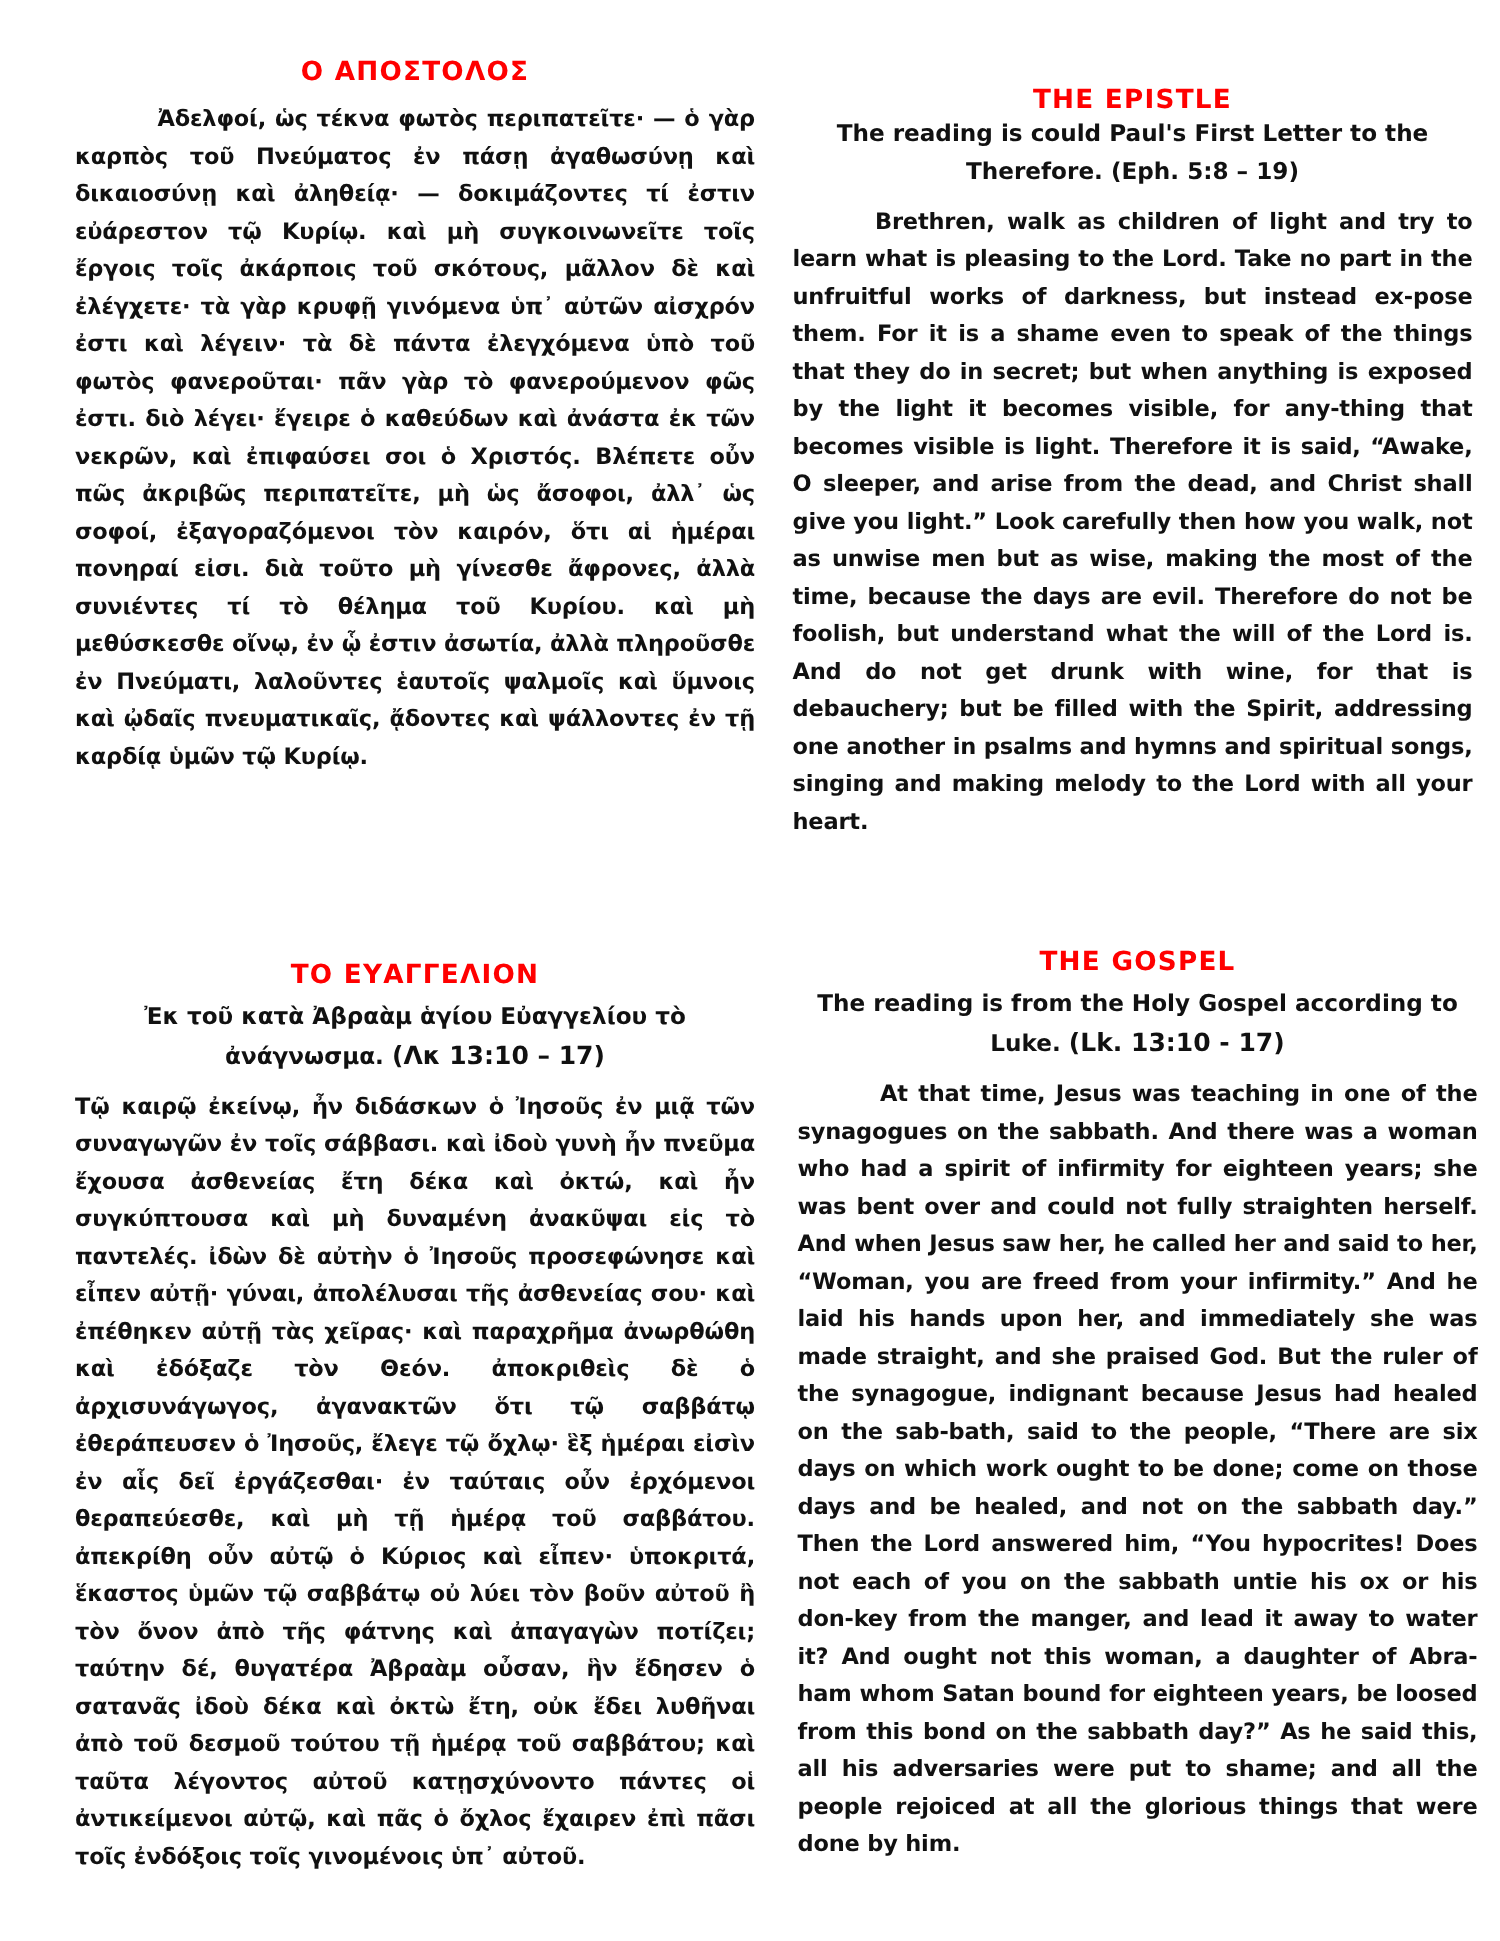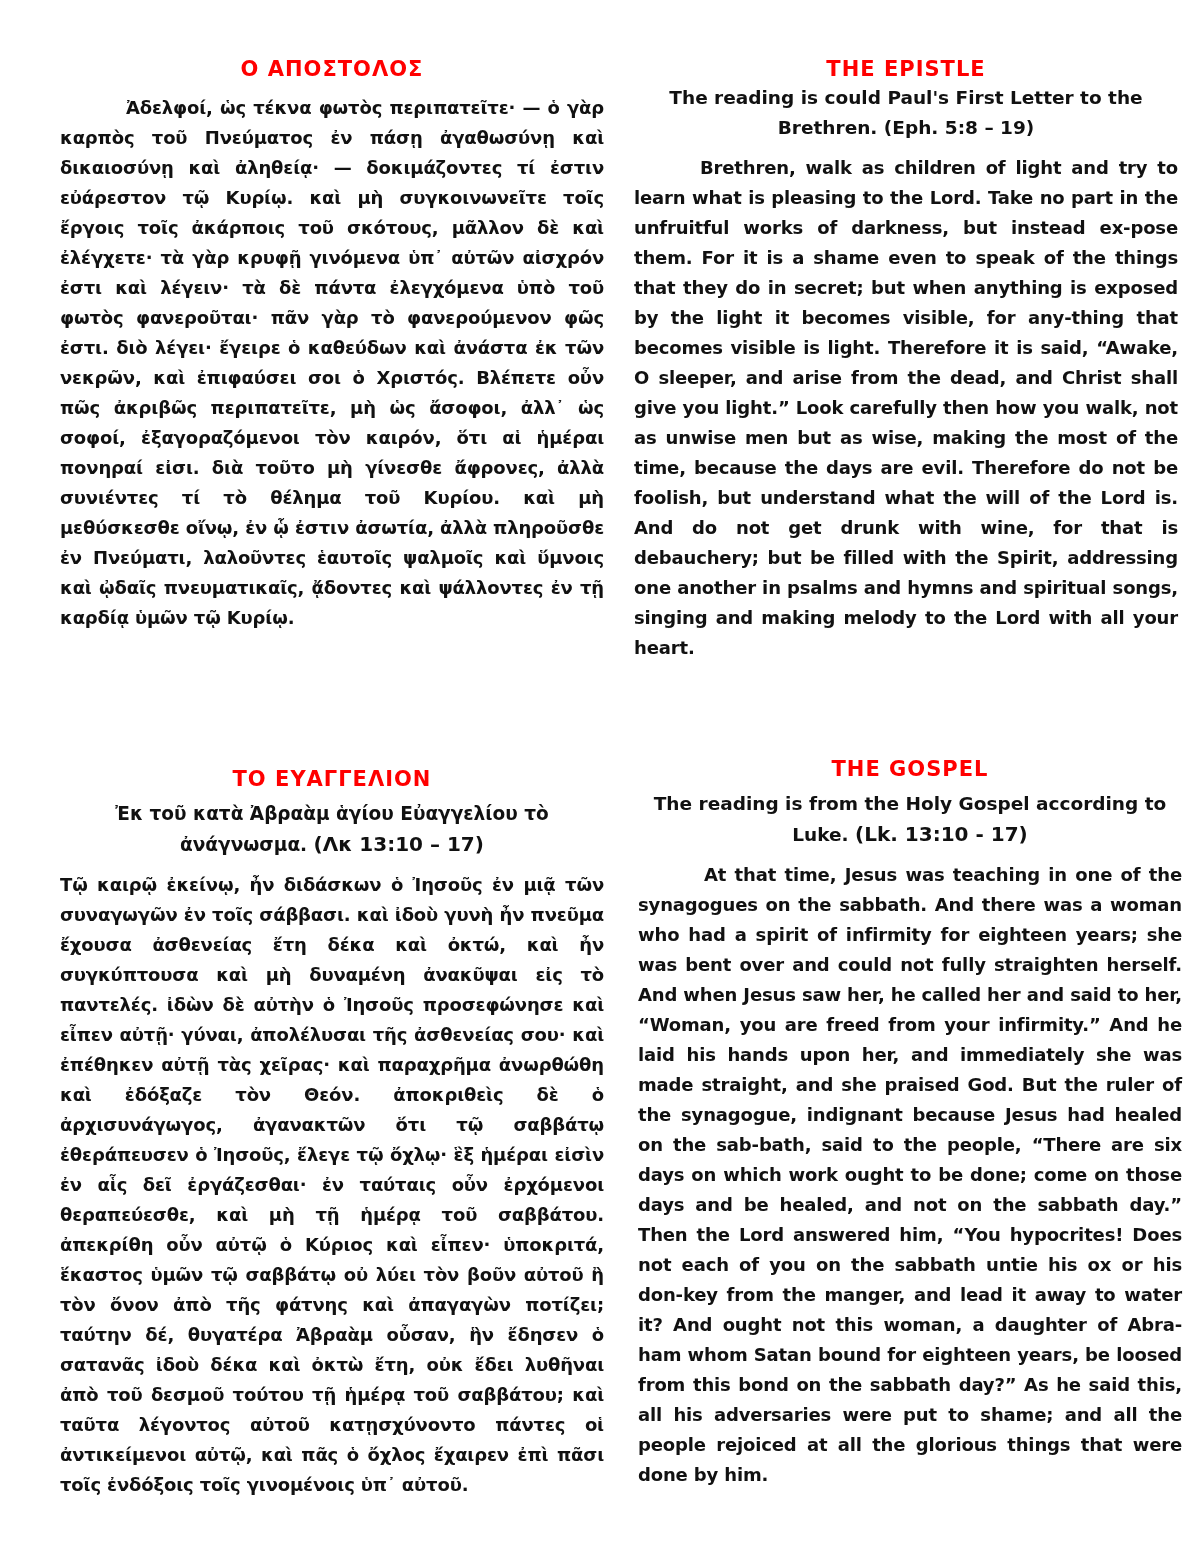--- a/index.html
+++ b/index.html
@@ -4,40 +4,40 @@
   <style>
     html, body { margin: 0; padding: 0; background: #ffffff; }
     body { width: 1200px; height: 1553px; position: relative; overflow: hidden;
            font-family: "DejaVu Sans", "Liberation Sans", sans-serif; color: #111; }
     .col { position: absolute; width: 552px; }
     .title { color: #ff0000; font-weight: bold; text-align: center; font-size: 21px; letter-spacing: 1px; line-height: 28px; margin: 0; }
     .sub { font-weight: bold; text-align: center; font-size: 18.5px; line-height: 30px; margin: 0; }
     .sub .ref { font-size: 20px; }
     .body { font-weight: bold; font-size: 18px; line-height: 30px; text-align: justify; margin: 4px; letter-spacing: -0.15px; }
     .body.indent { text-indent: 66px; }
-    #c1 { left: 56px; top: 55px; }
-    #c2 { left: 630px; top: 55px; }
+    #c1 { left: 56px; top: 43px; }
+    #c2 { left: 630px; top: 65px; }
     #c3 { left: 56px; top: 765px; }
     #c4 { left: 634px; top: 755px; }
     .gap1 { height: 6px; }
   </style>
 </head>
 <body>
 
 <div class="col" id="c1">
   <h2 class="title">Ο ΑΠΟΣΤΟΛΟΣ</h2>
   <div class="gap1"></div>
   <p class="body indent">Ἀδελφοί, ὡς τέκνα φωτὸς περιπατεῖτε· — ὁ γὰρ καρπὸς τοῦ Πνεύματος ἐν πάσῃ ἀγαθωσύνῃ καὶ δικαιοσύνῃ καὶ ἀληθείᾳ· — δοκιμάζοντες τί ἐστιν εὐάρεστον τῷ Κυρίῳ. καὶ μὴ συγκοινωνεῖτε τοῖς ἔργοις τοῖς ἀκάρποις τοῦ σκότους, μᾶλλον δὲ καὶ ἐλέγχετε· τὰ γὰρ κρυφῇ γινόμενα ὑπ᾽ αὐτῶν αἰσχρόν ἐστι καὶ λέγειν· τὰ δὲ πάντα ἐλεγχόμενα ὑπὸ τοῦ φωτὸς φανεροῦται· πᾶν γὰρ τὸ φανερούμενον φῶς ἐστι. διὸ λέγει· ἔγειρε ὁ καθεύδων καὶ ἀνάστα ἐκ τῶν νεκρῶν, καὶ ἐπιφαύσει σοι ὁ Χριστός. Βλέπετε οὖν πῶς ἀκριβῶς περιπατεῖτε, μὴ ὡς ἄσοφοι, ἀλλ᾽ ὡς σοφοί, ἐξαγοραζόμενοι τὸν καιρόν, ὅτι αἱ ἡμέραι πονηραί εἰσι. διὰ τοῦτο μὴ γίνεσθε ἄφρονες, ἀλλὰ συνιέντες τί τὸ θέλημα τοῦ Κυρίου. καὶ μὴ μεθύσκεσθε οἴνῳ, ἐν ᾧ ἐστιν ἀσωτία, ἀλλὰ πληροῦσθε ἐν Πνεύματι, λαλοῦντες ἑαυτοῖς ψαλμοῖς καὶ ὕμνοις καὶ ᾠδαῖς πνευματικαῖς, ᾄδοντες καὶ ψάλλοντες ἐν τῇ καρδίᾳ ὑμῶν τῷ Κυρίῳ.</p>
 </div>
 
 <div class="col" id="c2">
   <h2 class="title">THE EPISTLE</h2>
   <p class="sub">
     <span>The reading is could Paul's  First Letter to the</span><br>
-    <span>Brethren.</span>
+    <span>Therefore.</span>
     <span>(Eph. 5:8 – 19)</span>
   </p>
   <div class="gap1"></div>
   <p class="body indent">Brethren, walk as children of light and try to learn what is pleasing to the Lord. Take no part in the unfruitful works of darkness, but instead ex-pose them. For it is a shame even to speak of the things that they do in secret; but when anything is exposed by the light it becomes visible, for any-thing that becomes visible is light. Therefore it is said, “Awake, O sleeper, and arise from the dead, and Christ shall give you light.” Look carefully then how you walk, not as unwise men but as wise, making the most of the time, because the days are evil. Therefore do not be foolish, but understand what the will of the Lord is. And do not get drunk with wine, for that is debauchery; but be filled with the Spirit, addressing one another in psalms and hymns and spiritual songs, singing and making melody to the Lord with all your heart.</p>
 </div>
 
 <div class="col" id="c3">
   <h2 class="title">ΤΟ ΕΥΑΓΓΕΛΙΟΝ</h2>
   <div class="gap1"></div>
   <p class="sub">

